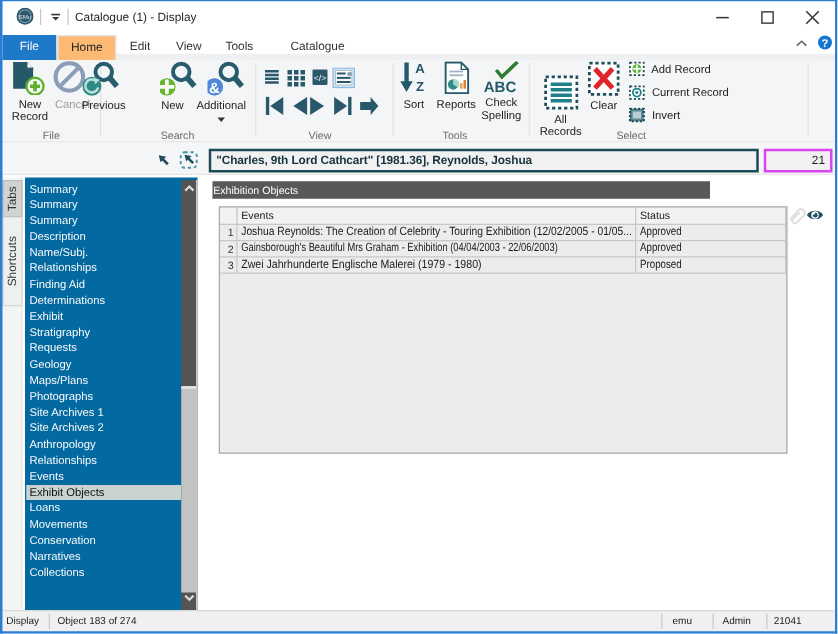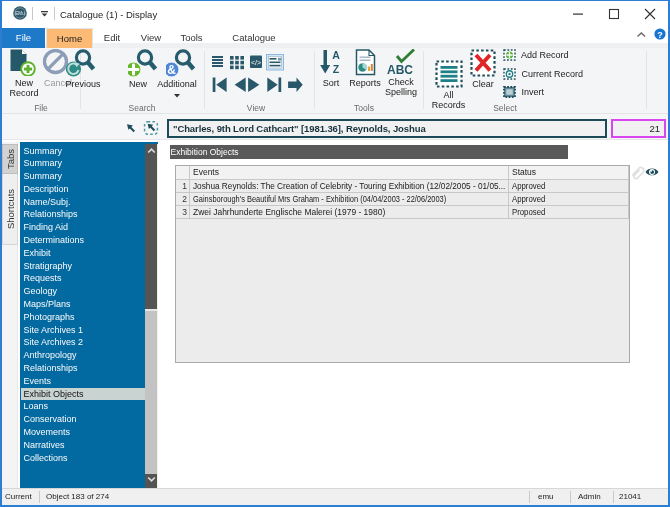--- a/index.html
+++ b/index.html
@@ -339,22 +339,22 @@
         <div class="sbitem">Geology</div>
         <div class="sbitem">Maps/Plans</div>
         <div class="sbitem">Photographs</div>
         <div class="sbitem">Site Archives 1</div>
         <div class="sbitem">Site Archives 2</div>
         <div class="sbitem">Anthropology</div>
         <div class="sbitem">Relationships</div>
         <div class="sbitem">Events</div>
         <div class="sbitem sbsel">Exhibit Objects</div>
         <div class="sbitem">Loans</div>
+        <div class="sbitem">Movements</div>
         <div class="sbitem">Conservation</div>
-        <div class="sbitem">Movements</div>
         <div class="sbitem">Narratives</div>
         <div class="sbitem">Collections</div>
       </div>
       <div id="sbscroll">
         <div id="sbup"><svg width="13" height="14" viewBox="0 0 13 14">
               <path d="M3.2 8.5 L6.5 5.2 L9.8 8.5" fill="none" stroke="#dcdcdc" stroke-width="1.7"></path>
             </svg></div>
         <div id="sbthumb"></div>
         <div id="sbdown"><svg width="13" height="14" viewBox="0 0 13 14">
               <path d="M3.2 5.5 L6.5 8.8 L9.8 5.5" fill="none" stroke="#dcdcdc" stroke-width="1.7"></path>
@@ -395,21 +395,21 @@
           <path d="M15.5 6.9 C18.2 2.4 25.8 2.4 28.5 6.9 C25.8 11.4 18.2 11.4 15.5 6.9 Z" fill="#1f4e5c"></path>
           <circle cx="22" cy="6.9" r="3" fill="#fff"></circle>
           <circle cx="22.2" cy="7.1" r="1.9" fill="#1f4e5c"></circle>
           <circle cx="21.2" cy="5.9" r="0.8" fill="#fff"></circle>
         </svg>
       </div>
     </div>
   </div>
 
   <div id="statusbar">
-    <div class="sitem" style="left:3px;">Current</div>
+    <div class="sitem" style="left:3px;">Display</div>
     <div class="ssep" style="left:37px;"></div>
     <div class="sitem" style="left:44px;">Object 183 of 274</div>
     <div class="ssep" style="left:527px;"></div>
     <div class="sitem" style="left:536px;">emu</div>
     <div class="ssep" style="left:568px;"></div>
     <div class="sitem" style="left:576px;">Admin</div>
     <div class="ssep" style="left:611px;"></div>
     <div class="sitem" style="left:617px;">21041</div>
   </div>
 </div>

